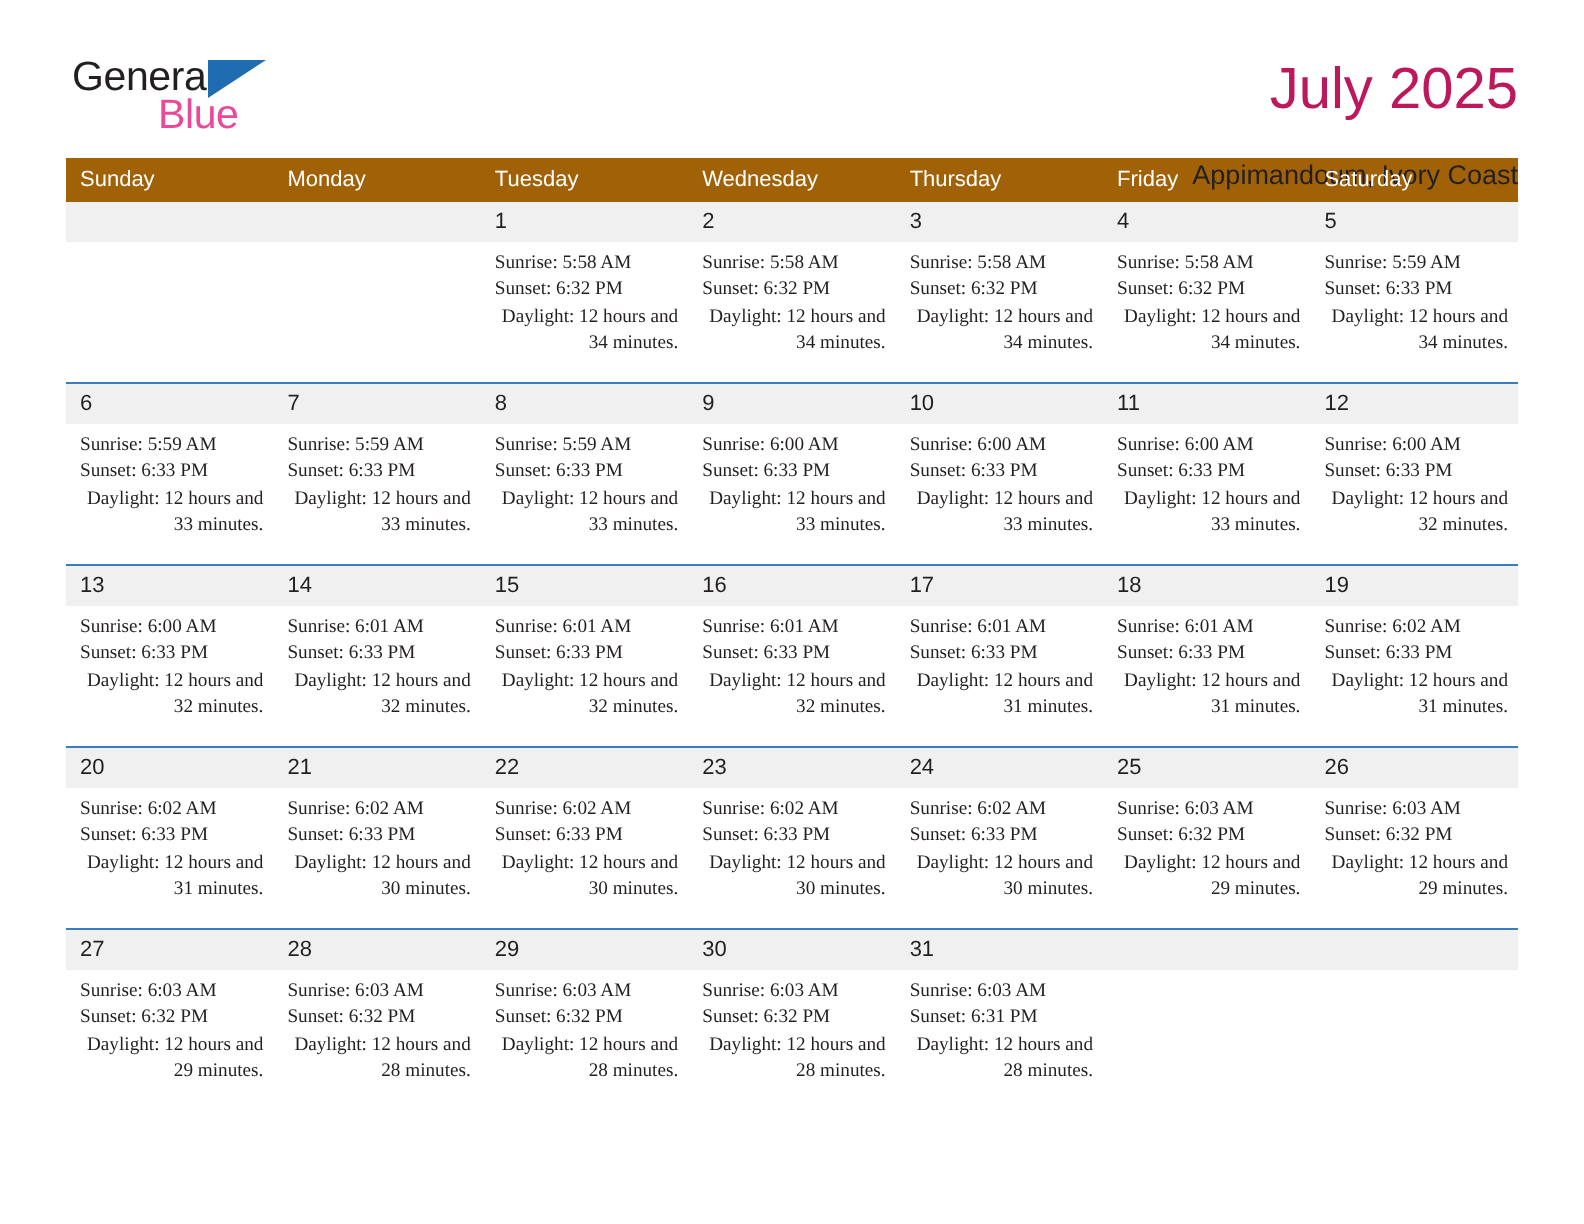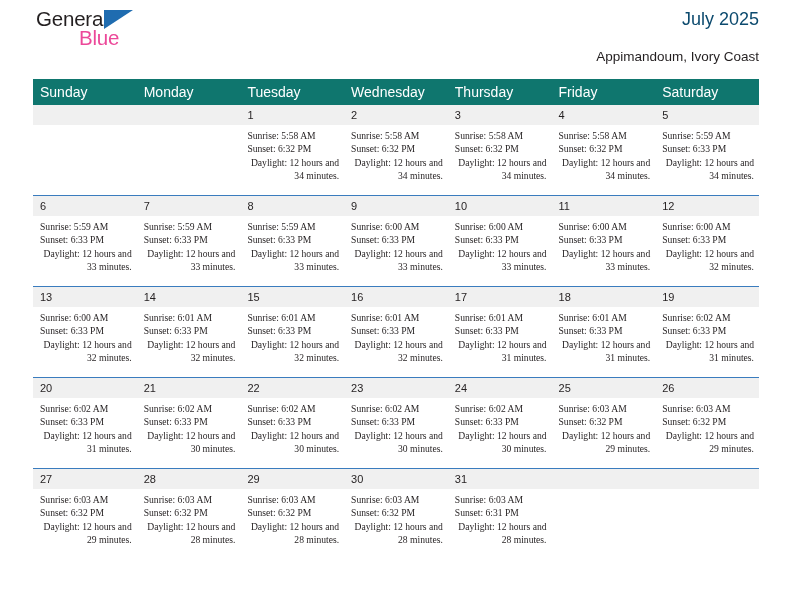--- a/index.html
+++ b/index.html
@@ -20,21 +20,21 @@
     height: 612px;
     box-sizing: border-box;
     padding: 0 33px;
   }
 
   
   .header {
     display: flex;
     align-items: flex-start;
     justify-content: space-between;
-    padding-top: 9px;
+    padding-top: 29px;
     height: 72px;
     box-sizing: border-box;
   }
   .logo {
     position: relative;
     width: 110px;
     height: 48px;
     padding-left: 3px;
   }
   .logo-general {
@@ -63,44 +63,44 @@
     font-size: 20.5px;
     color: #ec4899;
     line-height: 1;
     letter-spacing: -0.2px;
   }
   .title-block {
     text-align: right;
     padding-top: 1px;
   }
   .cal-title {
-    font-size: 18px;
-    color: #0c4a6e;
+    font-size: 29px;
+    color: #be185d;
     line-height: 1.05;
     font-weight: normal;
     letter-spacing: 0px;
   }
   .cal-subtitle {
     font-size: 13.5px;
     color: #231f20;
     margin-top: 20px;
     letter-spacing: 0px;
   }
 
   
   .calendar {
     width: 726px;
     border-collapse: collapse;
     table-layout: fixed;
     margin-top: 7px;
   }
   .calendar th {
-    background: #0f766e;
+    background: #a16207;
     color: #ffffff;
-    font-size: 14px;
+    font-size: 11px;
     font-weight: normal;
     text-align: left;
     padding: 5px 0 5px 7px;
     height: 19px;
     box-sizing: border-box;
     letter-spacing: 0px;
   }
   .calendar td {
     vertical-align: top;
     padding: 0;

